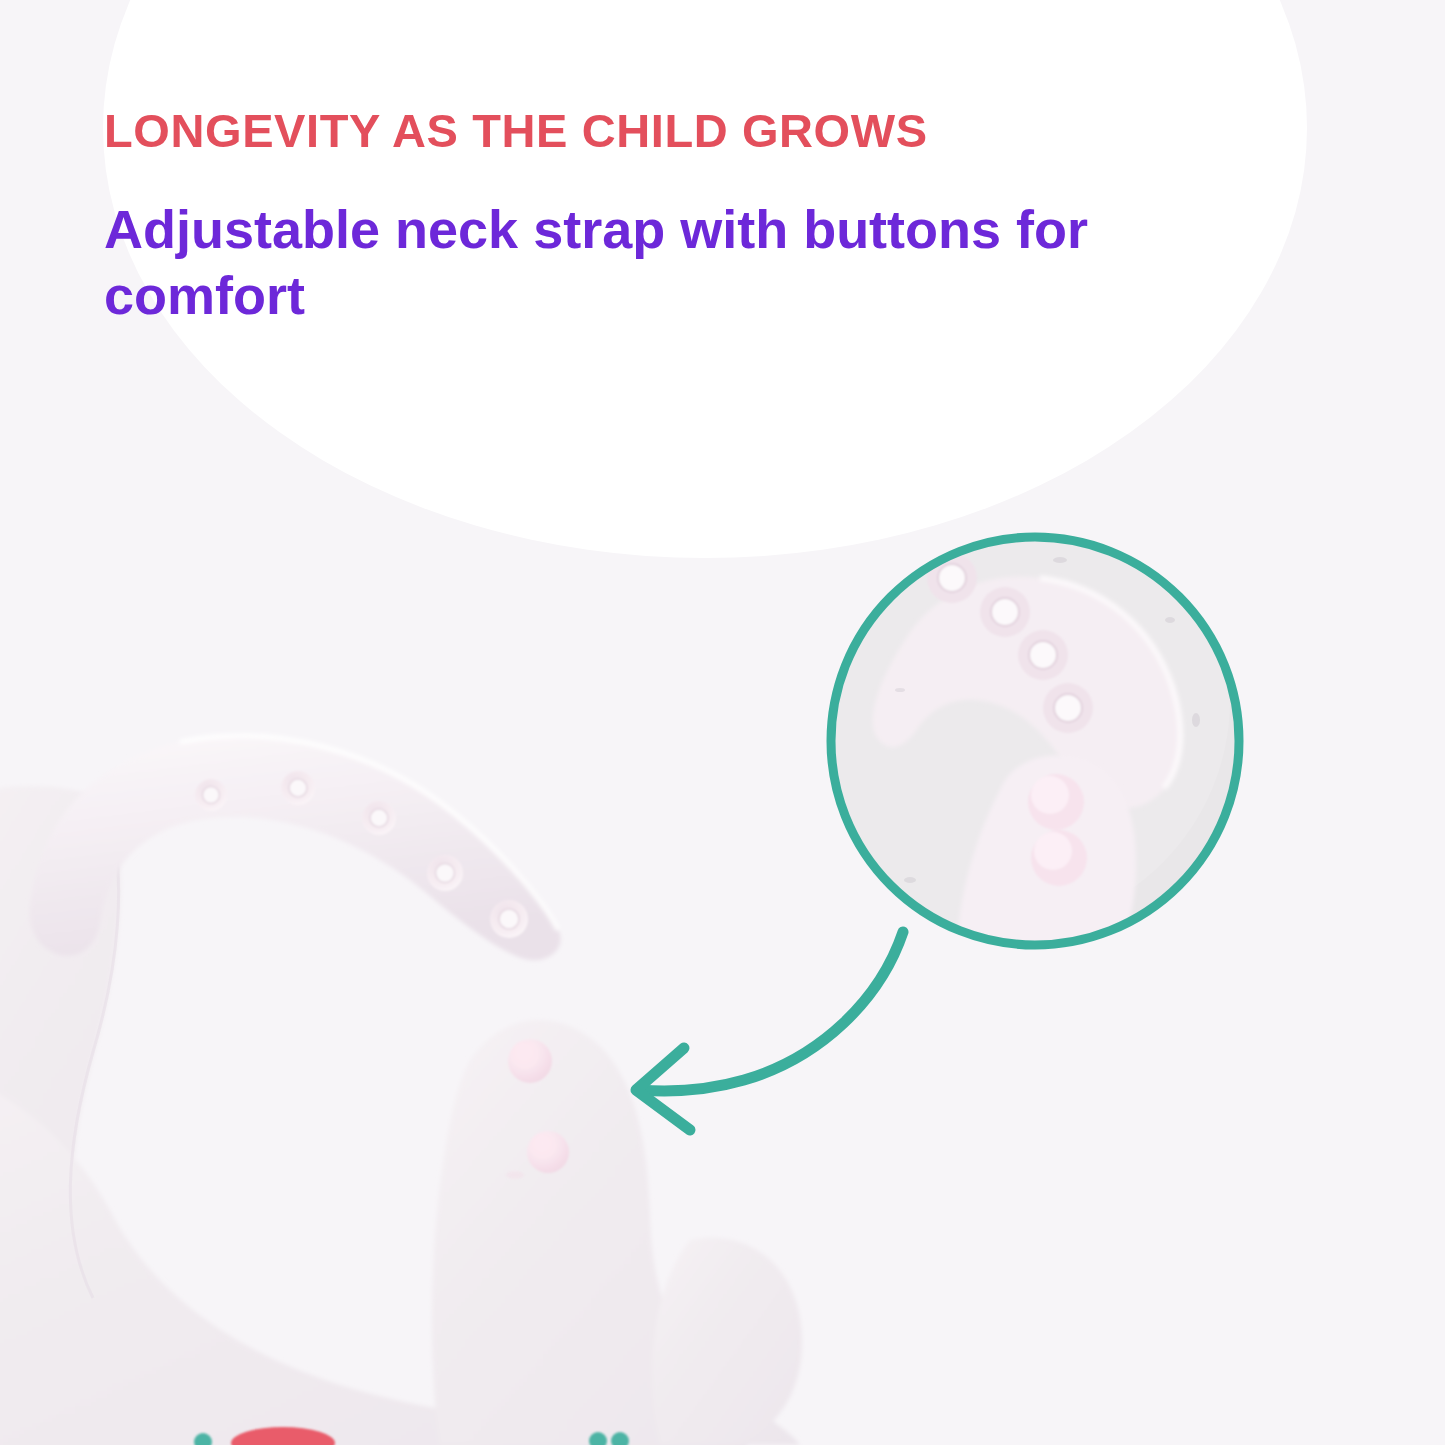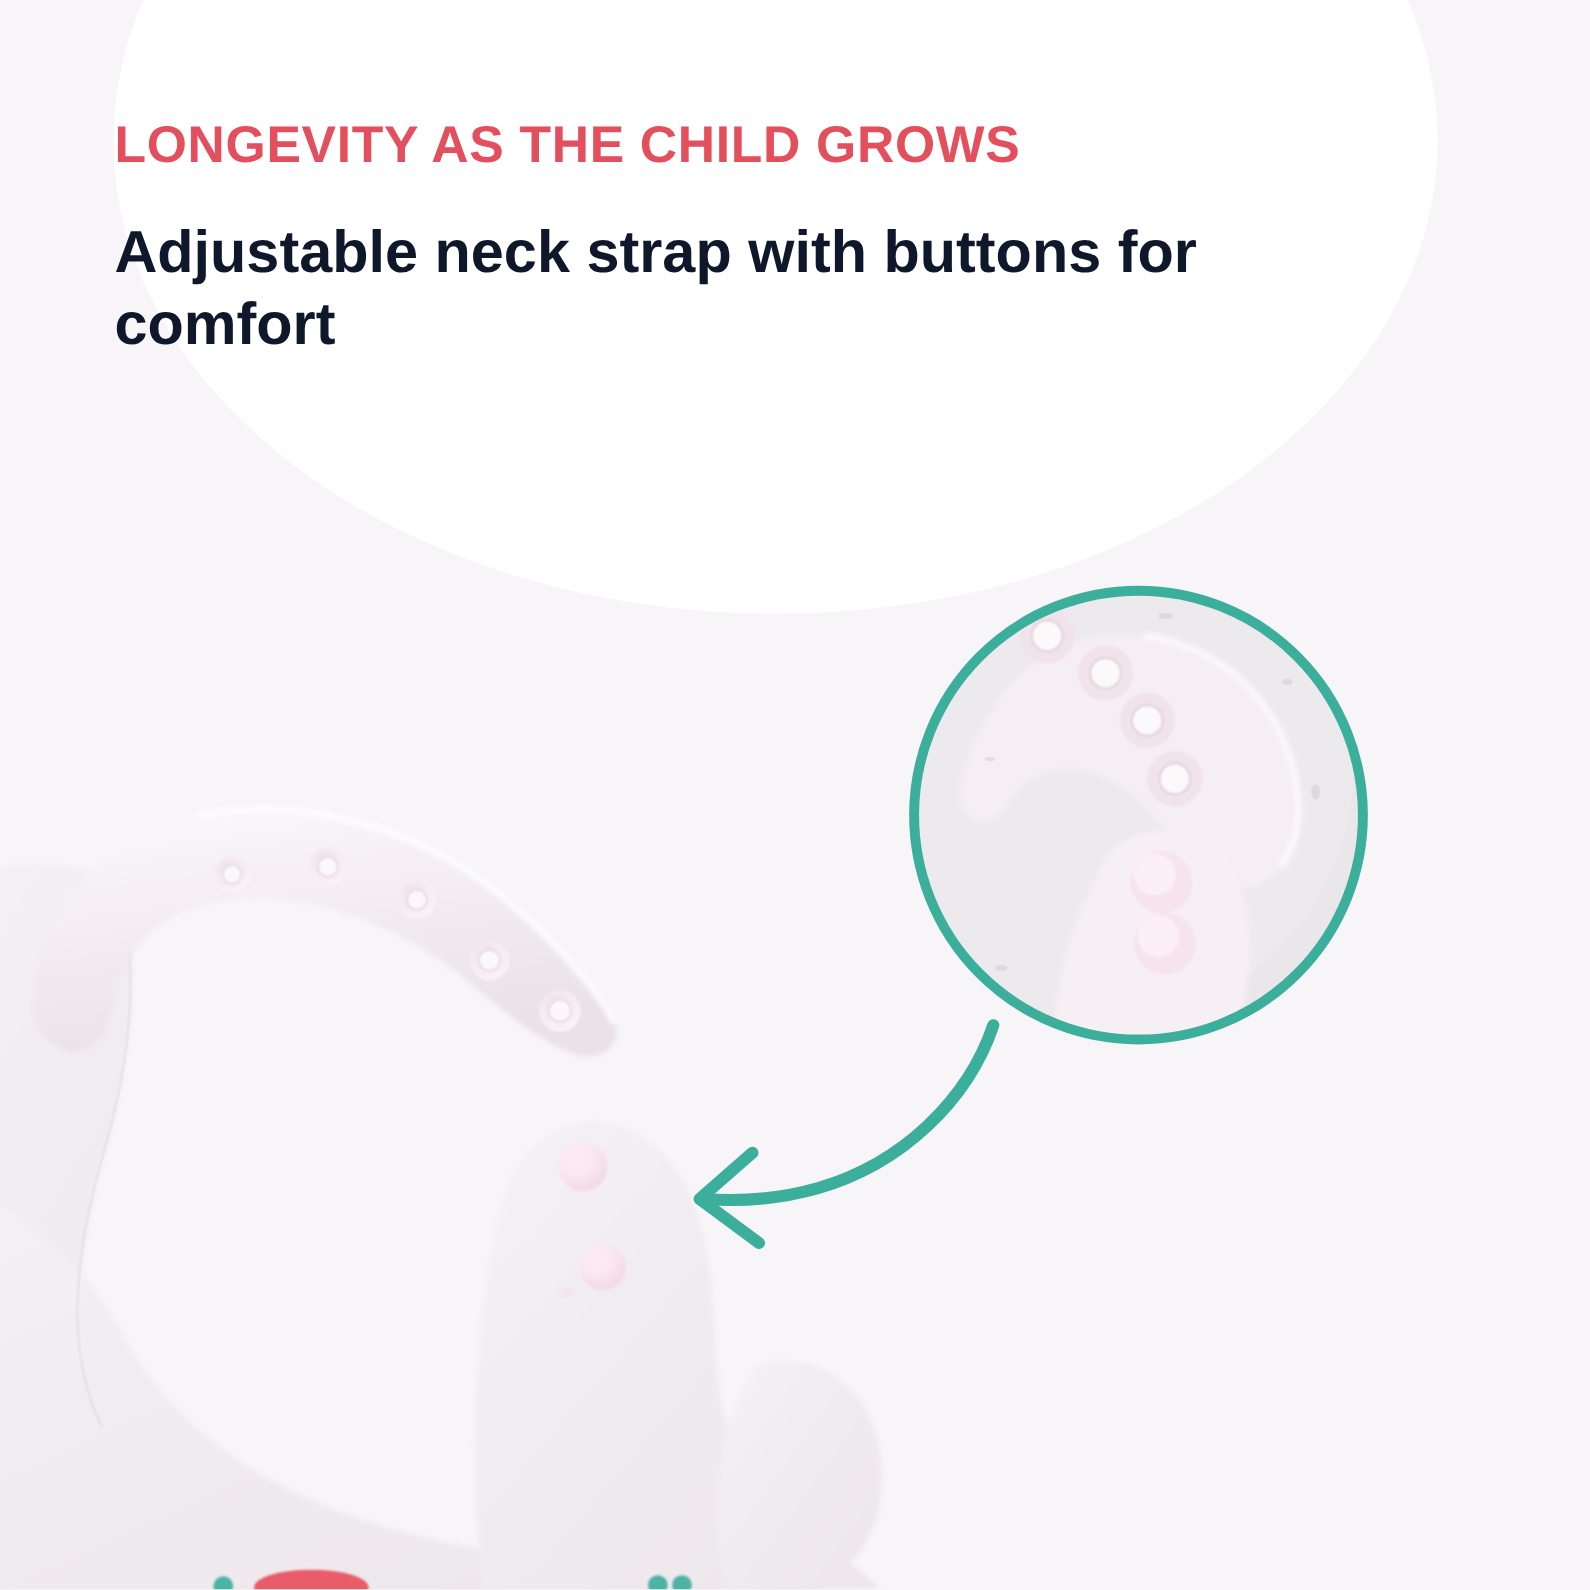--- a/index.html
+++ b/index.html
@@ -266,16 +266,16 @@
       <path d="M 684,1048 L 636,1090 L 690,1130"></path>
     </g>
   </svg>
 
   <svg class="layer" viewBox="0 0 1445 1445" width="1445" height="1445" xmlns="http://www.w3.org/2000/svg" style="z-index:30" aria-hidden="true">
     <ellipse cx="705" cy="128" rx="602" ry="430" fill="#ffffff"></ellipse>
   </svg>
 
   <div id="text-block">
     <h1 id="headline" style="color:#e34f5c">LONGEVITY AS THE CHILD GROWS</h1>
-    <p id="subline" style="color:#0f172a">Adjustable neck strap with buttons for comfort</p>
+    <p id="subline" style="color:#6d28d9">Adjustable neck strap with buttons for comfort</p>
   </div>
 
 </div>
 
 </body></html>

